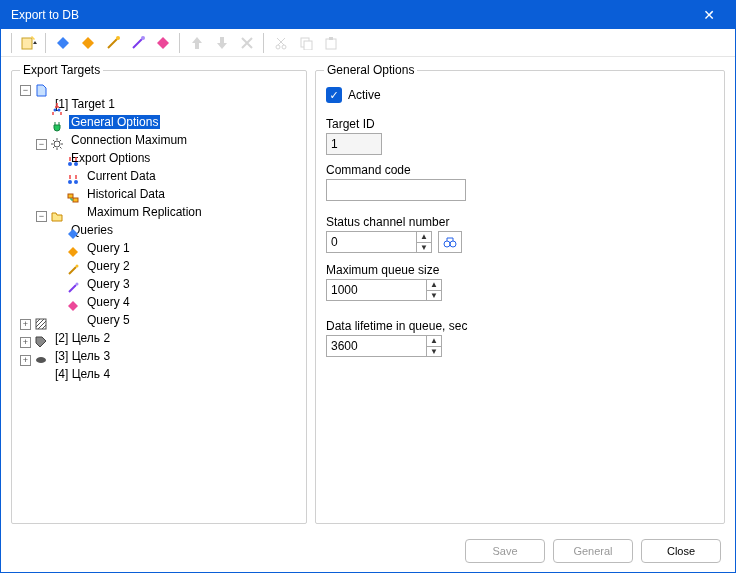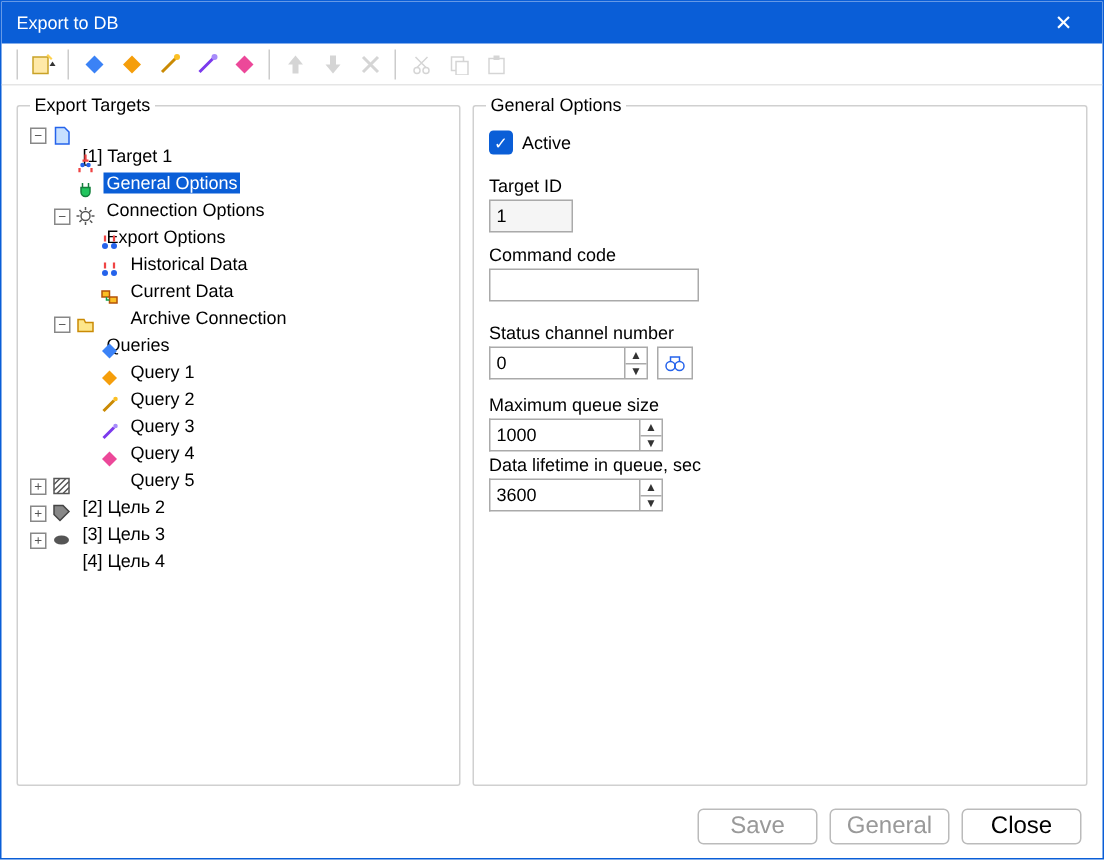--- a/index.html
+++ b/index.html
@@ -32,21 +32,21 @@
   .chk { display: flex; align-items: center; gap: 6px; margin: 4px 0 10px 0; }
   .chkbox { width: 16px; height: 16px; border-radius: 3px; background: #0a5ed7; color: #fff; display: flex; align-items: center; justify-content: center; font-size: 11px; }
   .spin { display: flex; }
   .spin input { border-right: none; }
   .spin .updn { width: 16px; border: 1px solid #aaa; display: flex; flex-direction: column; }
   .spin .updn div { flex:1; display:flex; align-items:center; justify-content:center; font-size:8px; color:#333; }
   .spin .updn div + div { border-top: 1px solid #aaa; }
   .btnrow { display: flex; gap: 6px; align-items:center; }
   .iconbtn { width: 24px; height: 22px; border:1px solid #aaa; display:flex; align-items:center; justify-content:center; }
   .footer { height: 42px; display:flex; align-items:center; justify-content:flex-end; gap:8px; padding: 0 14px; }
-  .footer button { min-width: 80px; height: 24px; border:1px solid #bbb; border-radius:4px; background:#fff; font-size:16px; }
+  .footer button { min-width: 80px; height: 24px; border:1px solid #bbb; border-radius:4px; background:#fff; font-size:11px; }
   .footer button.disabled { color: #999; }
 </style>
 </head>
 <body>
 
 <div class="titlebar">
   <span class="title">Export to DB</span>
   <span class="close">✕</span>
 </div>
 
@@ -151,21 +151,21 @@
         <span class="label">General Options</span>
       </div>
       <div class="node">
         <span class="spacer"></span>
           <span class="exp blank"></span>
         <span class="icon">
             <svg width="14" height="14">
               <path d="M5 3 v3 M9 3 v3 M4 6 h6 v3 a3 3 0 0 1 -6 0 z" fill="#22c55e" stroke="#15803d"></path>
             </svg>
           </span>
-        <span class="label">Connection Options</span>
+        <span class="label">Connection Maximum</span>
       </div>
       <div class="node">
         <span class="spacer"></span>
           <span class="exp">−</span>
         <span class="icon">
             <svg width="14" height="14">
               <circle cx="7" cy="7" r="3" fill="none" stroke="#555"></circle>
               <path d="M7 1v2M7 11v2M1 7h2M11 7h2M3 3l1.5 1.5M10 10l1.5 1.5M11 3l-1.5 1.5M3 11l1.5-1.5" stroke="#555"></path>
             </svg>
           </span>
@@ -175,47 +175,47 @@
         <span class="spacer"></span>
           <span class="spacer"></span>
           <span class="exp blank"></span>
         <span class="icon">
             <svg width="14" height="14">
               <path d="M4 2 v4 M10 2 v4" stroke="#ef4444" stroke-width="1.5"></path>
               <circle cx="4" cy="9" r="2" fill="#2563eb"></circle>
               <circle cx="10" cy="9" r="2" fill="#2563eb"></circle>
             </svg>
           </span>
-        <span class="label">Historical Data</span>
+        <span class="label">Current Data</span>
       </div>
       <div class="node">
         <span class="spacer"></span>
           <span class="spacer"></span>
           <span class="exp blank"></span>
         <span class="icon">
             <svg width="14" height="14">
               <path d="M4 2 v4 M10 2 v4" stroke="#ef4444" stroke-width="1.5"></path>
               <circle cx="4" cy="9" r="2" fill="#2563eb"></circle>
               <circle cx="10" cy="9" r="2" fill="#2563eb"></circle>
             </svg>
           </span>
-        <span class="label">Current Data</span>
+        <span class="label">Historical Data</span>
       </div>
       <div class="node">
         <span class="spacer"></span>
           <span class="spacer"></span>
           <span class="exp blank"></span>
         <span class="icon">
             <svg width="14" height="14">
               <rect x="2" y="3" width="5" height="4" fill="#fbbf24" stroke="#b45309"></rect>
               <rect x="7" y="7" width="5" height="4" fill="#fbbf24" stroke="#b45309"></rect>
               <path d="M5 7 v2 h2" stroke="#16a34a" fill="none"></path>
             </svg>
           </span>
-        <span class="label">Archive Connection</span>
+        <span class="label">Maximum Replication</span>
       </div>
       <div class="node">
         <span class="spacer"></span>
           <span class="exp">−</span>
         <span class="icon">
             <svg width="14" height="14">
               <path d="M2 4 h4 l1 2 h5 v6 h-10 z" fill="#fde68a" stroke="#ca8a04"></path>
             </svg>
           </span>
         <span class="label">Queries</span>
@@ -344,21 +344,21 @@
 
       <label>Maximum queue size</label>
       <span class="spin" style="margin-bottom:0;display:inline-flex">
         <input type="text" style="width: 100px;" value="1000">
         <span class="updn">
             <div>▲</div>
             <div>▼</div>
           </span>
       </span>
 
-      <label style="margin-top:2px">Data lifetime in queue, sec</label>
+      <label style="margin-top:18px">Data lifetime in queue, sec</label>
       <span class="spin">
         <input type="text" style="width: 100px;" value="3600">
         <span class="updn">
             <div>▲</div>
             <div>▼</div>
           </span>
       </span>
     </div>
   </fieldset>
 </div>

